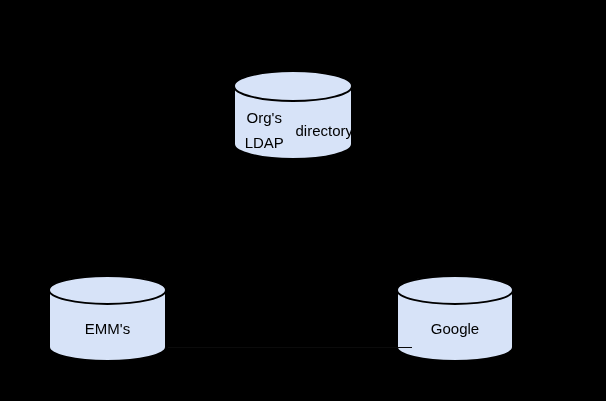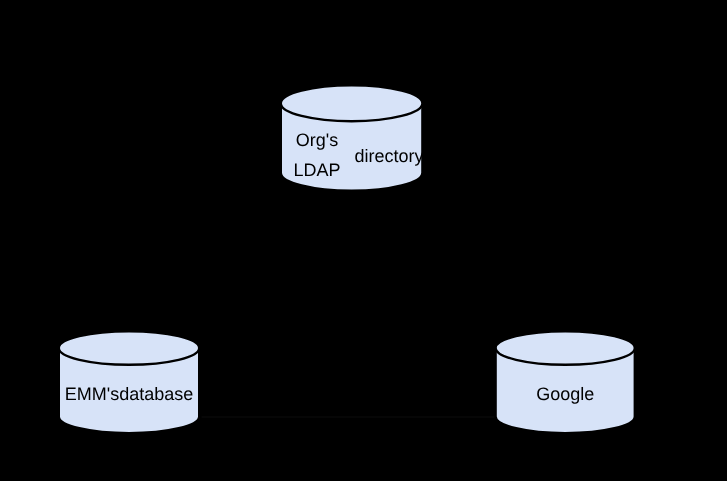--- a/index.html
+++ b/index.html
@@ -53,21 +53,21 @@
     height: 1px;
     background: var(--connector-color, #0b0b0b);
   }
   .connector-emm-google {
     left: 168px;
     top: 347px;
     width: 244px;
   }
   .node-ldap   { left: 233px; top: 70px;  width: 120px; height: 90px; }
   .node-emm    { left: 48px;  top: 275px; width: 119px; height: 87px; }
-  .node-google { left: 412px; top: 275px; width: 118px; height: 87px; }
+  .node-google { left: 396px; top: 275px; width: 118px; height: 87px; }
 </style>
 </head>
 <body>
 
 <div class="stage">
 
   <div class="node node-ldap">
     <svg width="120" height="90" viewBox="0 0 120 90">
       <path class="cyl-body" d="M1,16 L1,74 A59,15 0 0 0 119,74 L119,16"></path>
       <ellipse class="cyl-top" cx="60" cy="16" rx="59" ry="15"></ellipse>
@@ -78,21 +78,20 @@
     </div>
   </div>
 
   <div class="node node-bottom node-emm">
     <svg width="119" height="87" viewBox="0 0 119 87">
       <path class="cyl-body" d="M1,15 L1,72 A58.5,14 0 0 0 118,72 L118,15"></path>
       <ellipse class="cyl-top" cx="59.5" cy="15" rx="58.5" ry="14"></ellipse>
     </svg>
     <div class="node-label">
       <span>EMM's</span>
-      <span>database</span>
     </div>
   </div>
 
   <div class="node node-bottom node-google">
     <svg width="118" height="87" viewBox="0 0 118 87">
       <path class="cyl-body" d="M1,15 L1,72 A58,14 0 0 0 117,72 L117,15"></path>
       <ellipse class="cyl-top" cx="59" cy="15" rx="58" ry="14"></ellipse>
     </svg>
     <div class="node-label">
       <span>Google</span>

